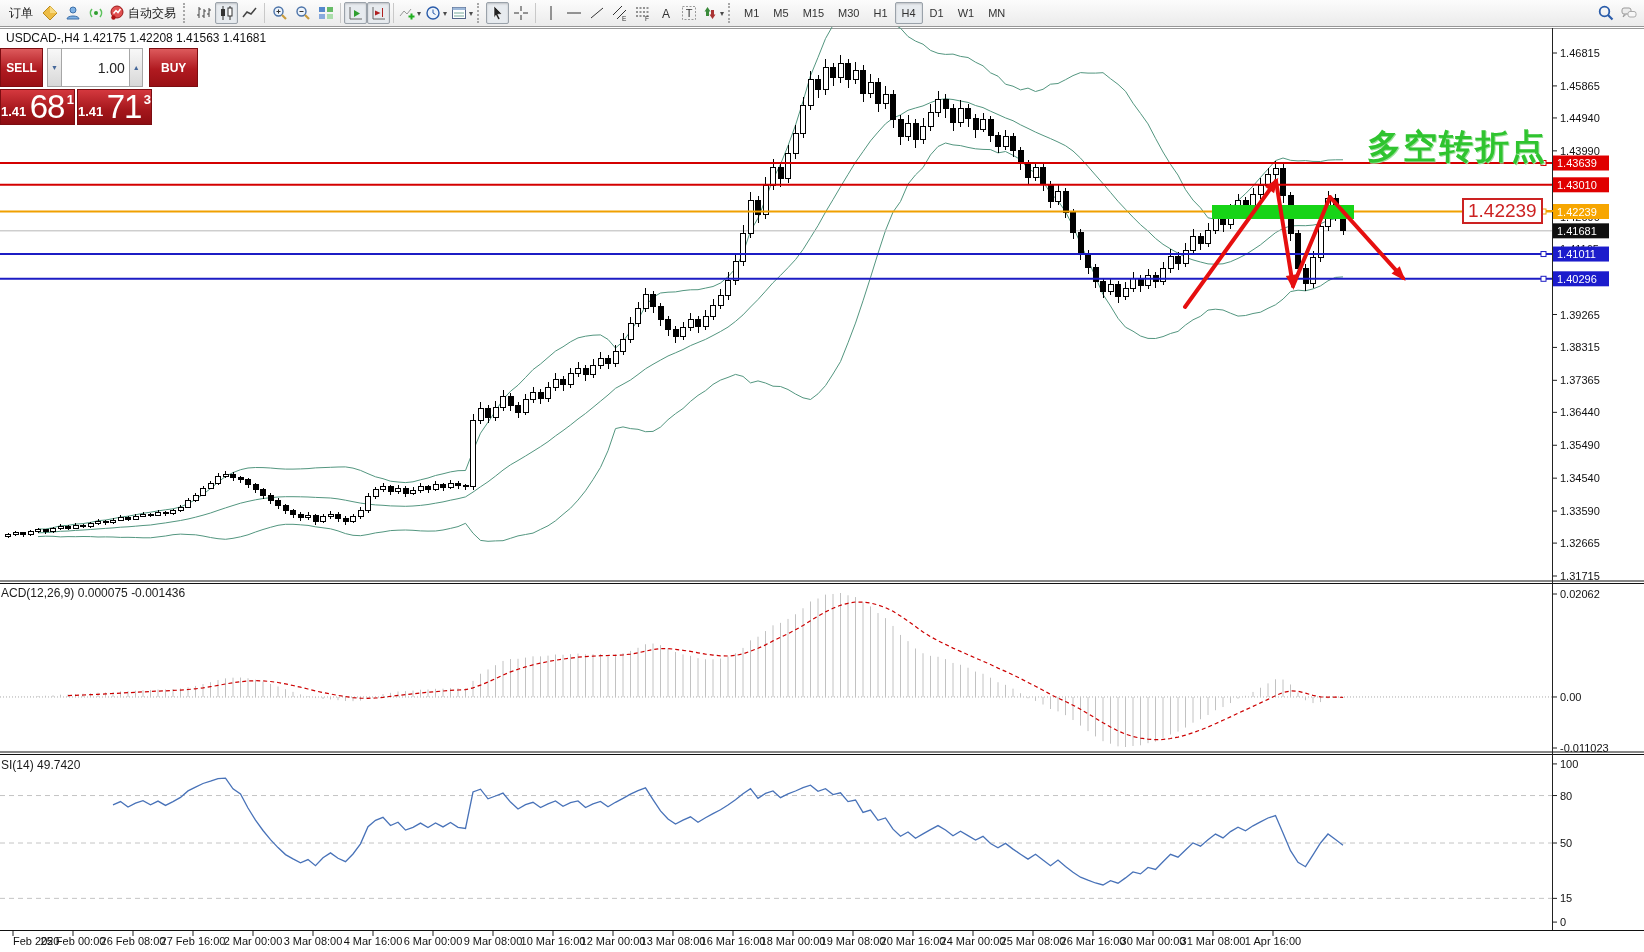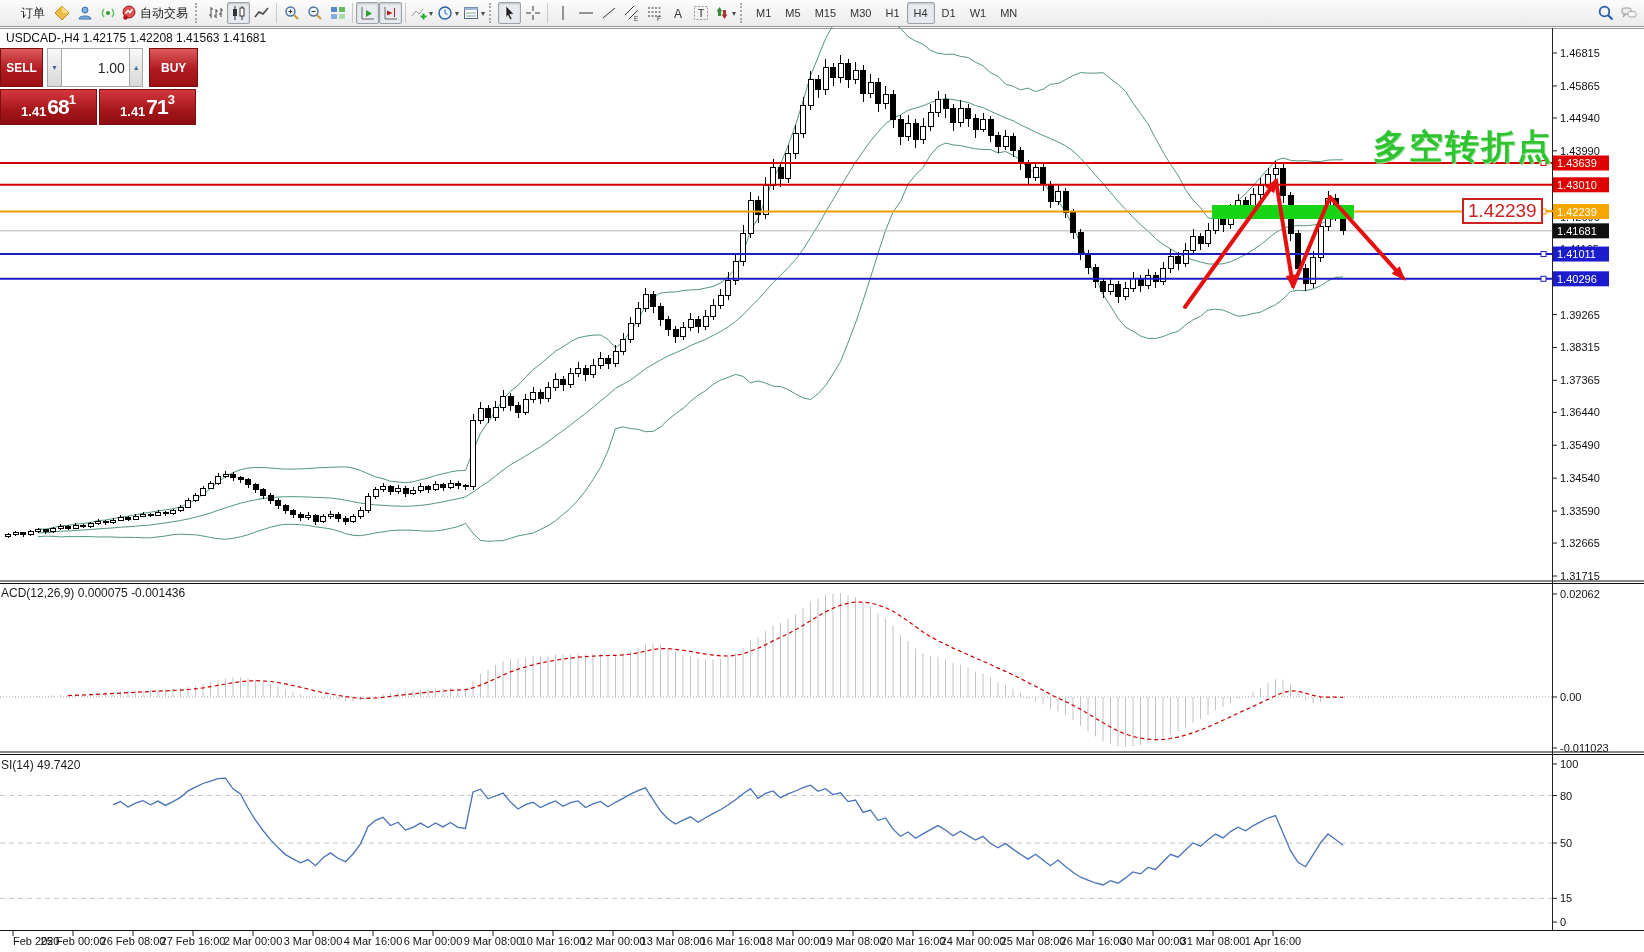--- a/index.html
+++ b/index.html
@@ -1,21 +1,21 @@
 <!DOCTYPE html>
 <html><head>
 <meta charset="utf-8">
 <style>
   html,body{margin:0;padding:0;}
   body{width:1644px;height:952px;overflow:hidden;position:relative;background:#fff;
        font-family:"Liberation Sans",sans-serif;-webkit-font-smoothing:antialiased;}
   
   .toolbar{position:absolute;top:0;left:0;width:1644px;height:27px;box-sizing:border-box;
            background:linear-gradient(#fcfcfc,#ebebeb);border-bottom:1px solid #979797;
-           display:flex;align-items:center;padding:0 4px 0 16px;z-index:6;}
+           display:flex;align-items:center;padding:0 4px 0 4px;z-index:6;}
   .tbi{height:22px;min-width:23px;box-sizing:border-box;display:flex;align-items:center;justify-content:center;
        border:1px solid transparent;border-radius:2px;padding:0 1px;cursor:default;}
   .tbi.pressed{border-color:#9aa2aa;background:#e7ebef;box-shadow:inset 0 1px 2px rgba(0,0,0,.18);}
   .tbi svg{width:16px;height:16px;display:block;}
   .tb-label{font-size:12px;color:#1a1a1a;padding:0 3px;white-space:nowrap;}
   .sep{width:0;height:20px;border-left:1px solid #c9c9c9;margin:0 3px;}
   .handle{width:3px;height:20px;border-left:2px dotted #a8a8a8;margin:0 4px 0 2px;}
   .caret{font-size:8px;color:#4a4a4a;margin-left:2px;}
   .tf{font-size:11px;color:#333;}
   .tf .tb-label{font-size:11px;color:#333;padding:0 5px;text-align:center;}
@@ -30,28 +30,28 @@
   .trade{position:absolute;left:0;top:48px;width:198px;z-index:5;font-family:"Liberation Sans",sans-serif;}
   .trade-row{display:flex;height:39px;}
   .btn-trade{width:46px;background:linear-gradient(#dd5a5c,#b01a20 55%,#9a1015);border:1px solid #7c0d11;
              color:#fff;font-size:12px;font-weight:bold;display:flex;align-items:center;justify-content:center;}
   .spin{width:14px;background:linear-gradient(#f8f8f8,#d8d8d8);border:1px solid #a6a6a6;display:flex;
         align-items:center;justify-content:center;font-size:7px;color:#44679a;}
   .vol{width:66px;border:1px solid #a6a6a6;border-left:none;border-right:none;background:#fff;
        font-size:14px;color:#222;text-align:right;padding:0 4px;display:flex;align-items:center;justify-content:flex-end;}
   .buy-btn{margin-left:6px;width:52px;}
   .panel-row{display:flex;margin-top:2px;gap:2px;}
-  .price-panel{width:97px;height:36px;background:linear-gradient(#d4383e,#a4161b 60%,#8d0d12);
+  .price-panel{width:75px;height:36px;background:linear-gradient(#d4383e,#a4161b 60%,#8d0d12);
                border:1px solid #7c0d11;box-sizing:border-box;color:#fff;display:flex;align-items:flex-end;
-               justify-content:center;padding-bottom:2px;}
+               justify-content:space-between;padding-bottom:2px;}
   .pp-small{font-size:13px;font-weight:bold;margin-right:1px;line-height:20px;}
-  .pp-big{font-size:21px;font-weight:bold;line-height:30px;letter-spacing:-1px;margin-top:28px;}
+  .pp-big{font-size:33px;font-weight:normal;line-height:30px;letter-spacing:-1px;margin-top:28px;}
   .pp-sup{font-size:13px;font-weight:bold;line-height:13px;align-self:flex-start;margin-top:3px;}
   
-  .turning-text{position:absolute;top:124px;right:91px;z-index:4;font-size:34px;font-weight:bold;
+  .turning-text{position:absolute;top:124px;right:97px;z-index:4;font-size:34px;font-weight:bold;
                 color:#2fc42f;text-shadow:1px 1px 0 #9adf9a;white-space:nowrap;letter-spacing:2px;}
   .price-tag{position:absolute;left:1462px;top:198px;z-index:5;background:#fff;border:2px solid #cc2222;
              color:#cc2222;font-size:19px;padding:0 4px;line-height:22px;}
 </style>
 </head>
 <body>
 
 <div class="toolbar" id="toolbar">
     <div class="tbi">
       <span class="tb-label">订单</span>

